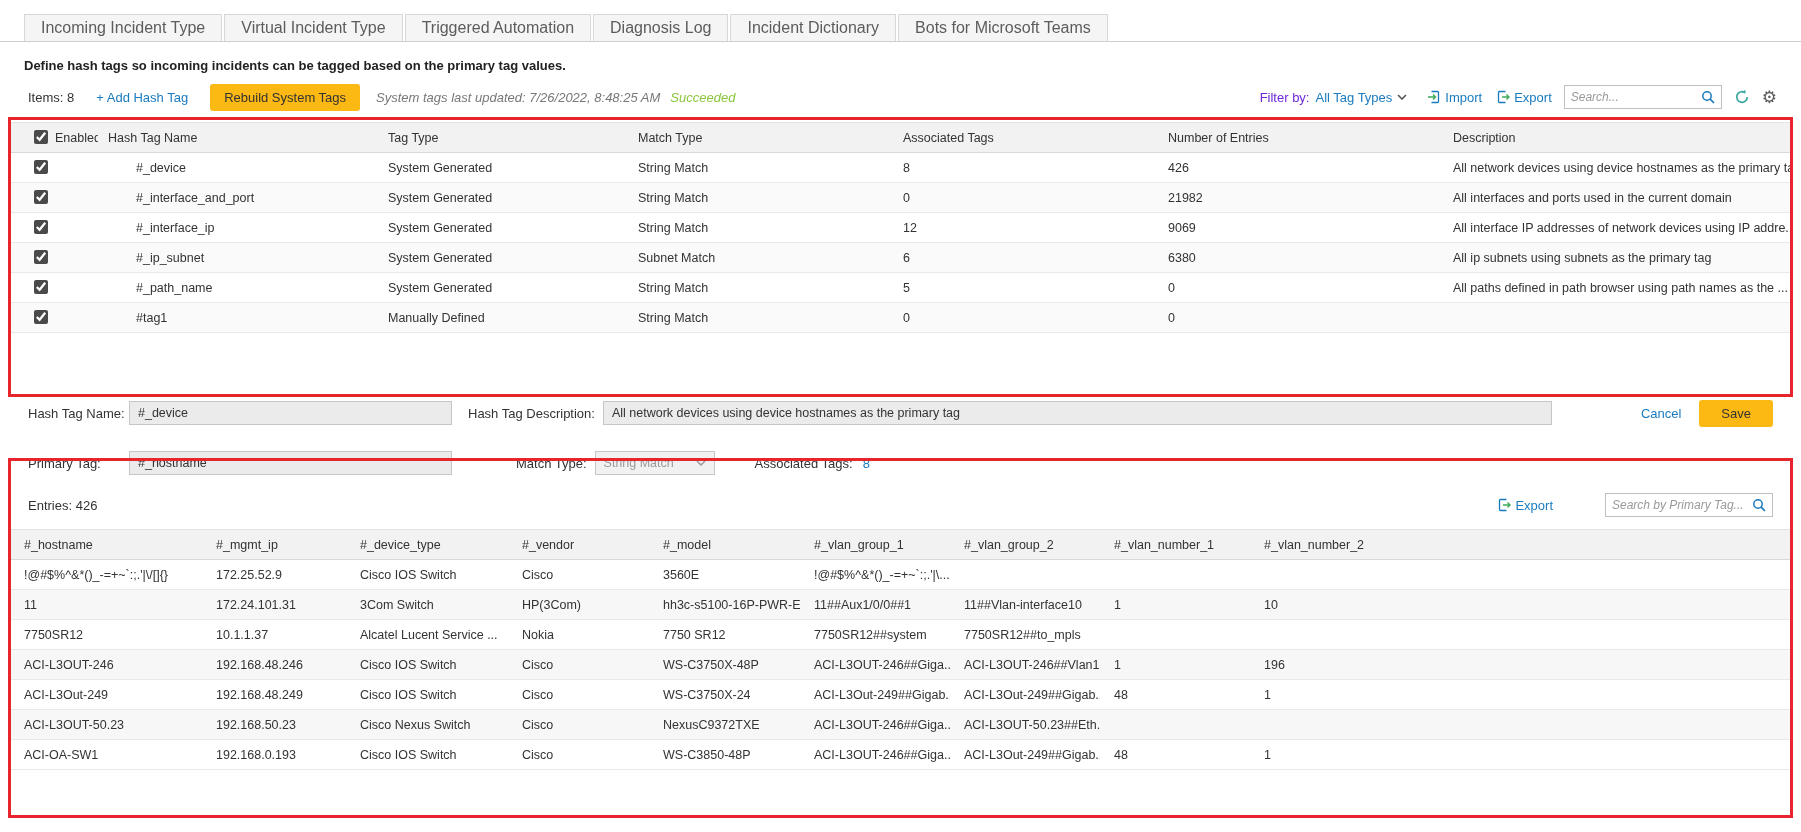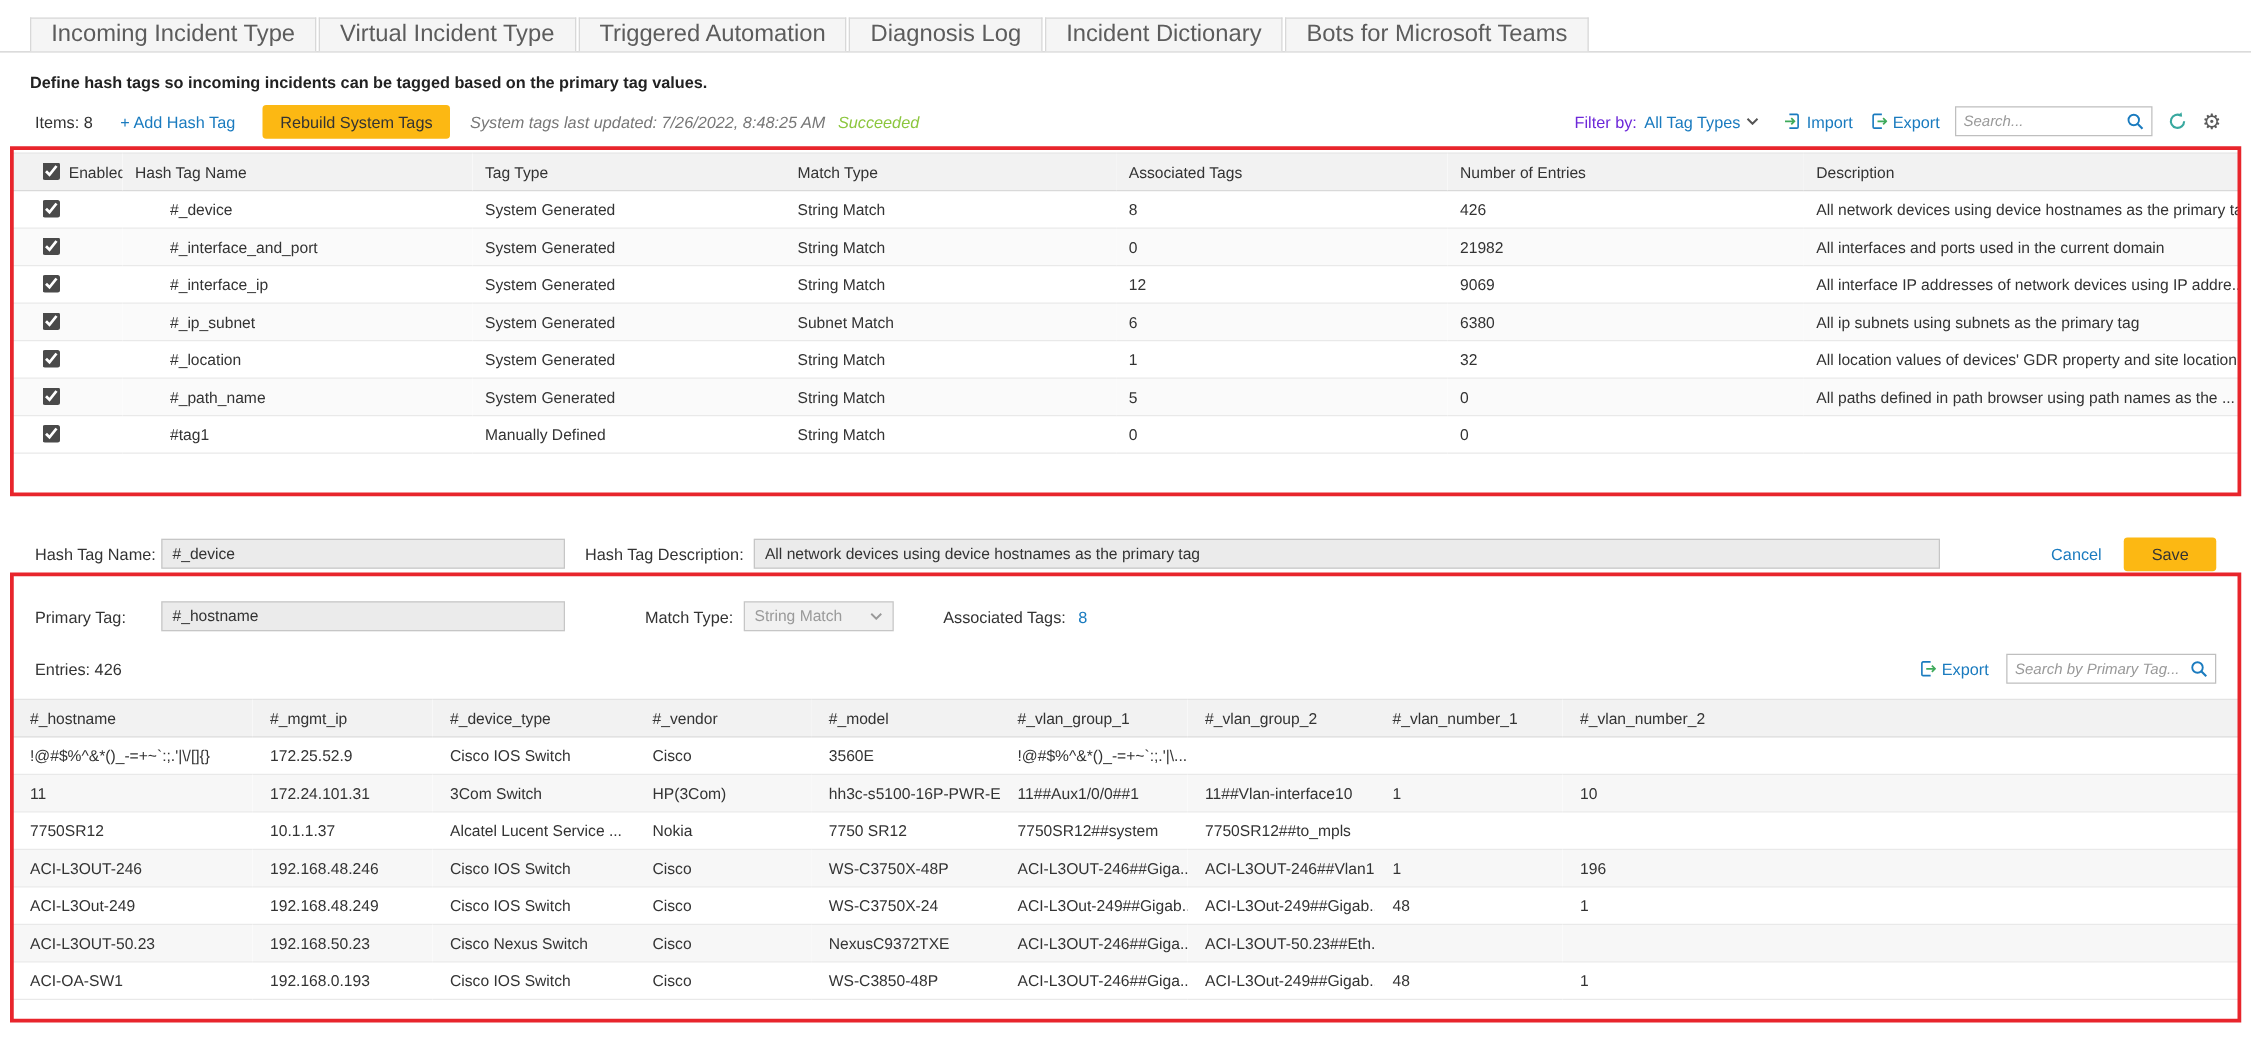--- a/index.html
+++ b/index.html
@@ -5,21 +5,21 @@
   * { box-sizing: border-box; margin: 0; padding: 0; }
   html, body {
     width: 1801px; height: 832px; overflow: hidden;
     background: #fff; color: #333;
     font-family: "Liberation Sans", "DejaVu Sans", sans-serif;
     position: relative;
   }
   
   .tabbar { display: flex; align-items: flex-end; padding: 12px 0 0 24px; height: 42px; border-bottom: 1px solid #cfcfcf; }
   .tab { display: flex; align-items: center; height: 27px; padding: 0 16px; margin-right: 2px;
-         font-size: 19px; color: #5c5c5c; background: #f5f5f5; border: 1px solid #d8d8d8; border-bottom: none; cursor: pointer; white-space: nowrap; }
+         font-size: 16px; color: #5c5c5c; background: #f5f5f5; border: 1px solid #d8d8d8; border-bottom: none; cursor: pointer; white-space: nowrap; }
   
   .subtitle { margin: 16px 0 0 24px; font-size: 13px; font-weight: bold; color: #222; }
   
   .toolbar { display: flex; align-items: center; margin: 10px 24px 0 28px; height: 28px; font-size: 13px; }
   .link { color: var(--accent-blue, #1a7bbf); cursor: pointer; text-decoration: none; white-space: nowrap; }
   .with-icon { display: inline-flex; align-items: center; gap: 4px; }
   .btn-yellow { background: var(--accent-yellow, #fcb813); border: none; border-radius: 3px; color: #333;
                 font-size: 13px; font-family: inherit; padding: 6px 14px; cursor: pointer; white-space: nowrap; }
   .items-count { white-space: nowrap; }
   .add-link { margin-left: 22px; }
@@ -47,21 +47,21 @@
   .cb { width: 14px; height: 14px; accent-color: #4a4a4a; cursor: pointer; }
   .c-check span { margin-left: 7px; }
   .c-name { padding-left: 38px !important; }
   .main-grid tbody tr:nth-child(even) td { background: #fafafa; }
   .c-desc { position: relative; padding-right: 26px !important; }
   
   .detail { margin: 66px 10px 0; padding: 0 18px; font-size: 13px; }
   .form-row { display: flex; align-items: center; height: 28px; }
   .fr1 { margin-top: 14px; }
   .fr2 { margin-top: 22px; }
-  .fr3 { margin-top: 14px; }
+  .fr3 { margin-top: 14px; gap: 38px; }
   .lbl { white-space: nowrap; color: #333; }
   .lbl-l { width: 93px; flex-shrink: 0; }
   .ro-input { background: #ebebeb; border: 1px solid #c6c6c6; height: 24px; display: flex; align-items: center;
               padding: 0 8px; font-size: 12.5px; color: #333; overflow: hidden; white-space: nowrap; }
   .w-name { width: 323px; margin-left: 8px; }
   .lbl-desc { margin-left: 16px; }
   .w-desc { width: 949px; margin-left: 8px; }
   .cancel { margin-left: auto; }
   .save { margin-left: 18px; padding: 6px 22px; }
   .lbl-mt { margin-left: 64px; }
@@ -236,34 +236,20 @@
         <td>System Generated</td>
         <td>Subnet Match</td>
         <td>6</td>
         <td>6380</td>
         <td class="c-desc">
           <span>All ip subnets using subnets as the primary tag</span>
           
         </td>
       </tr>
 
-      <tr>
-        <td class="c-check">
-          <input type="checkbox" checked="" class="cb" style="">
-        </td>
-        <td class="c-name">#_location</td>
-        <td>System Generated</td>
-        <td>String Match</td>
-        <td>1</td>
-        <td>32</td>
-        <td class="c-desc">
-          <span>All location values of devices' GDR property and site location</span>
-          
-        </td>
-      </tr>
 
       <tr>
         <td class="c-check">
           <input type="checkbox" checked="" class="cb" style="">
         </td>
         <td class="c-name">#_path_name</td>
         <td>System Generated</td>
         <td>String Match</td>
         <td>5</td>
         <td>0</td>

